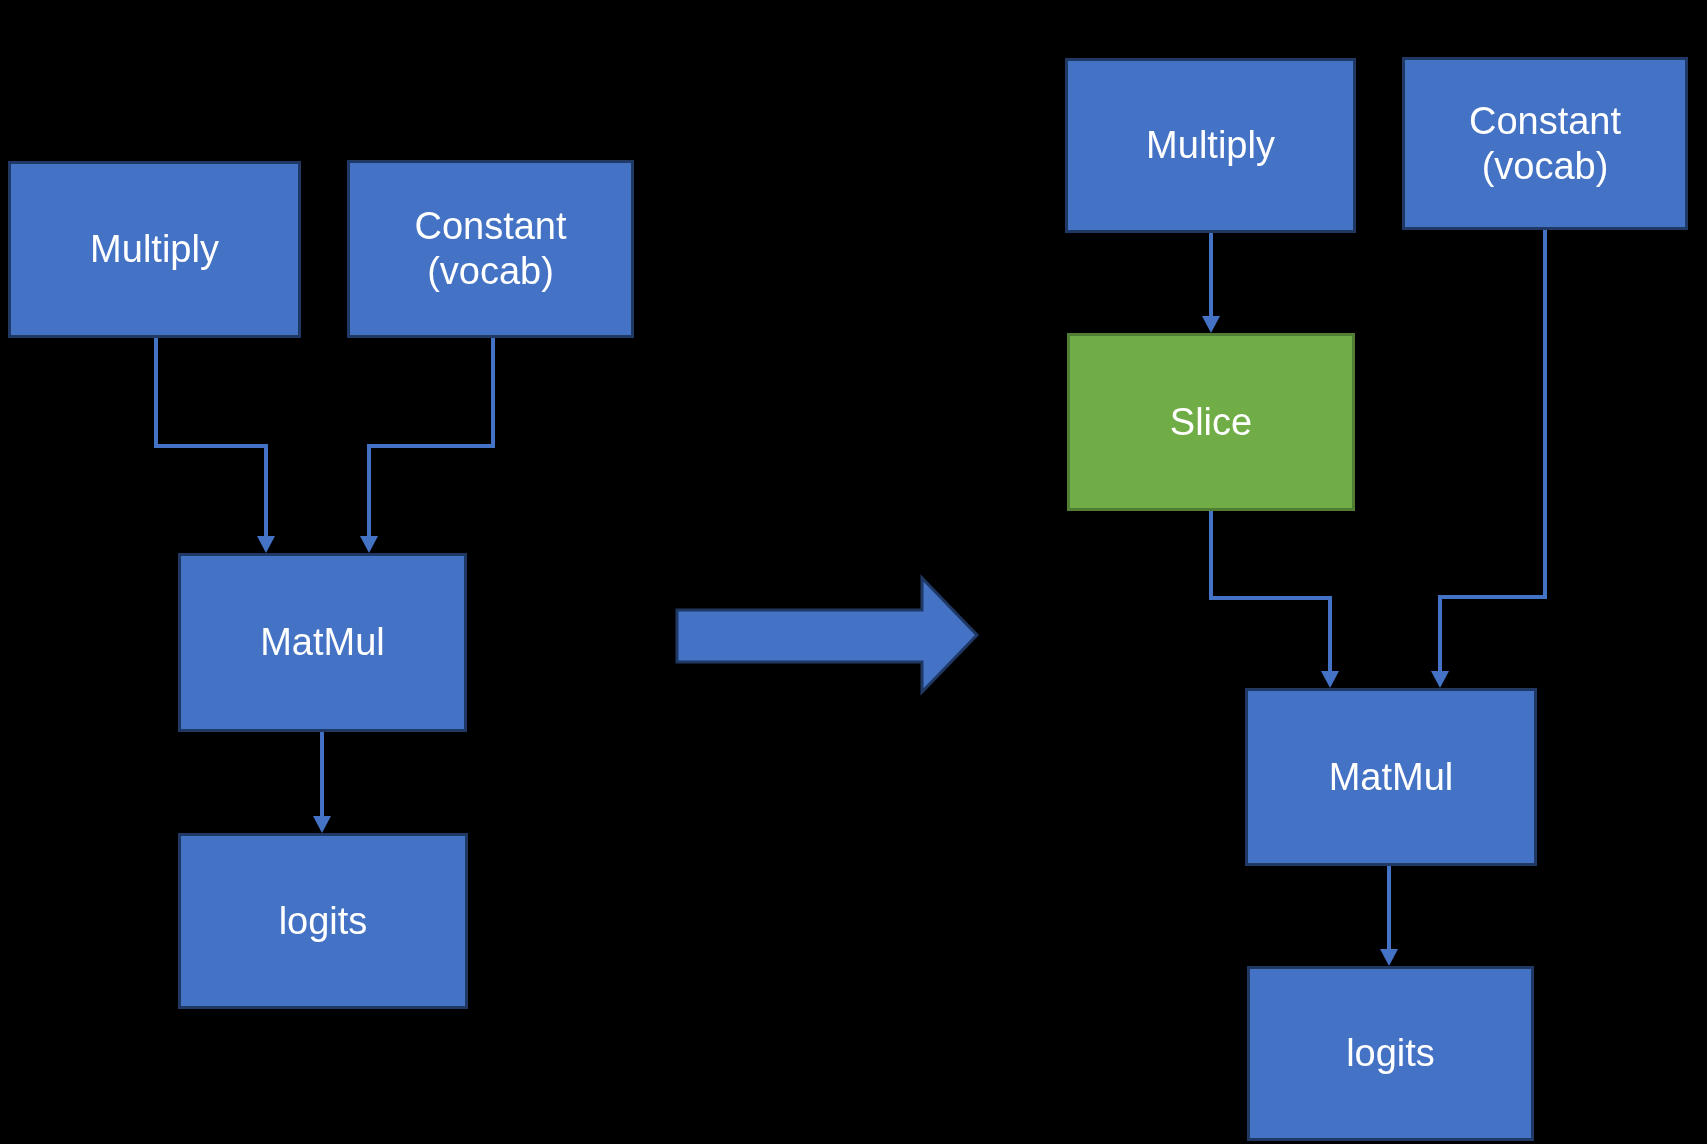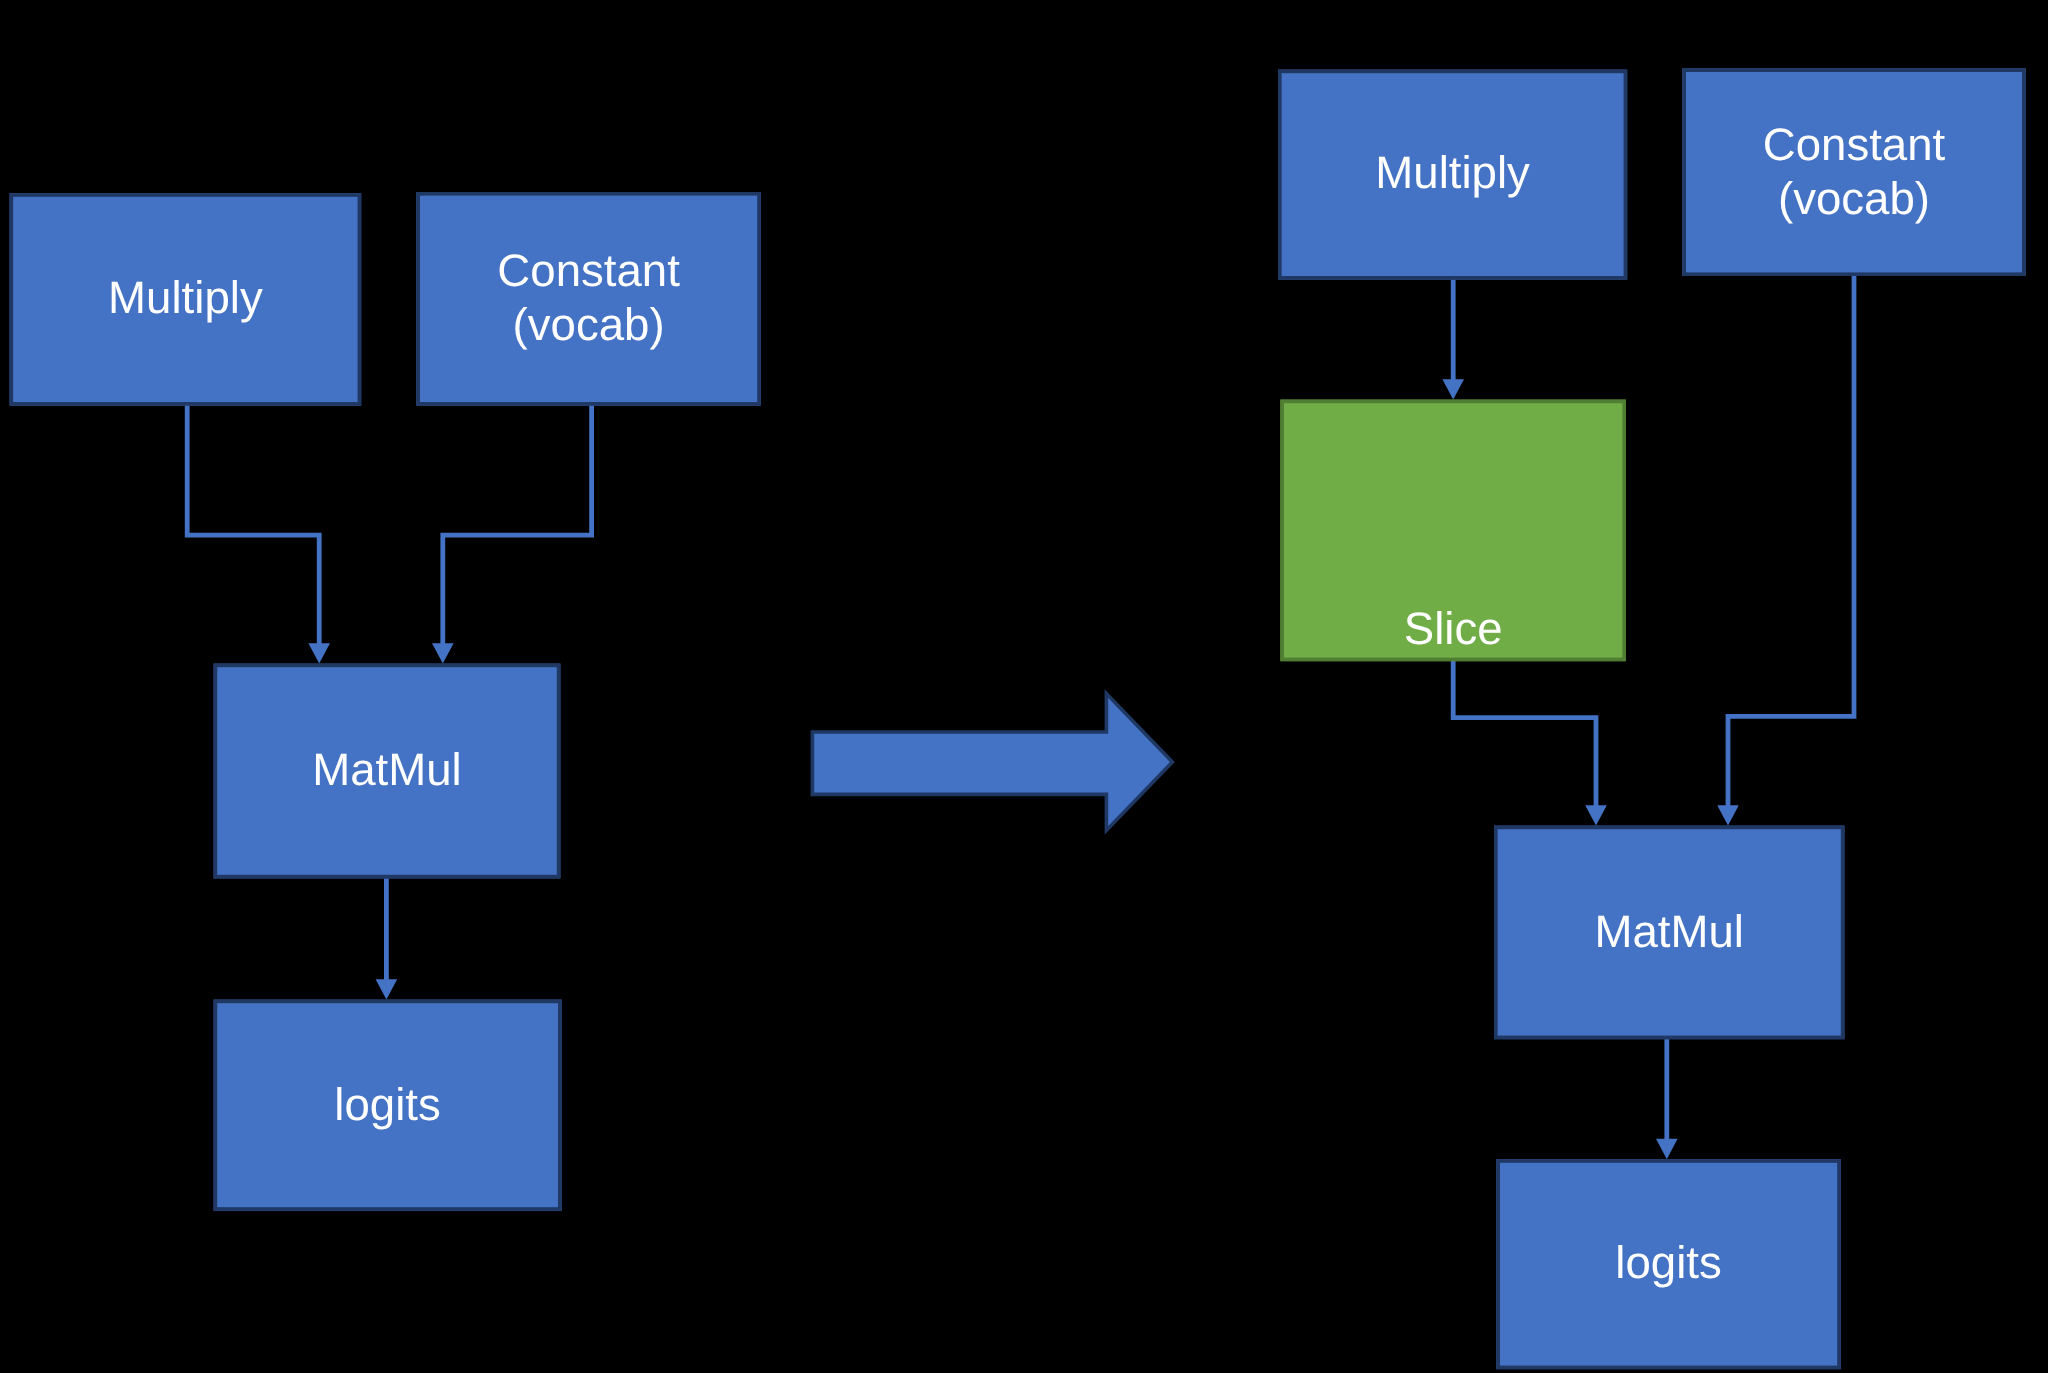--- a/index.html
+++ b/index.html
@@ -125,21 +125,21 @@
 
   <div class="node" style="left:1065px; top:58px; width:291px; height:175px;">
     <span>Multiply</span>
   </div>
 
   <div class="node" style="left:1402px; top:57px; width:286px; height:173px;">
     <span>Constant</span>
     <span>(vocab)</span>
   </div>
 
-  <div class="node green" style="left:1067px; top:333px; width:288px; height:218px;justify-content:flex-end;">
+  <div class="node green" style="left:1067px; top:333px; width:288px; height:178px;">
     <span>Slice</span>
   </div>
 
   <div class="node" style="left:1245px; top:688px; width:292px; height:178px;">
     <span>MatMul</span>
   </div>
 
   <div class="node" style="left:1247px; top:966px; width:287px; height:175px;">
     <span>logits</span>
   </div>

